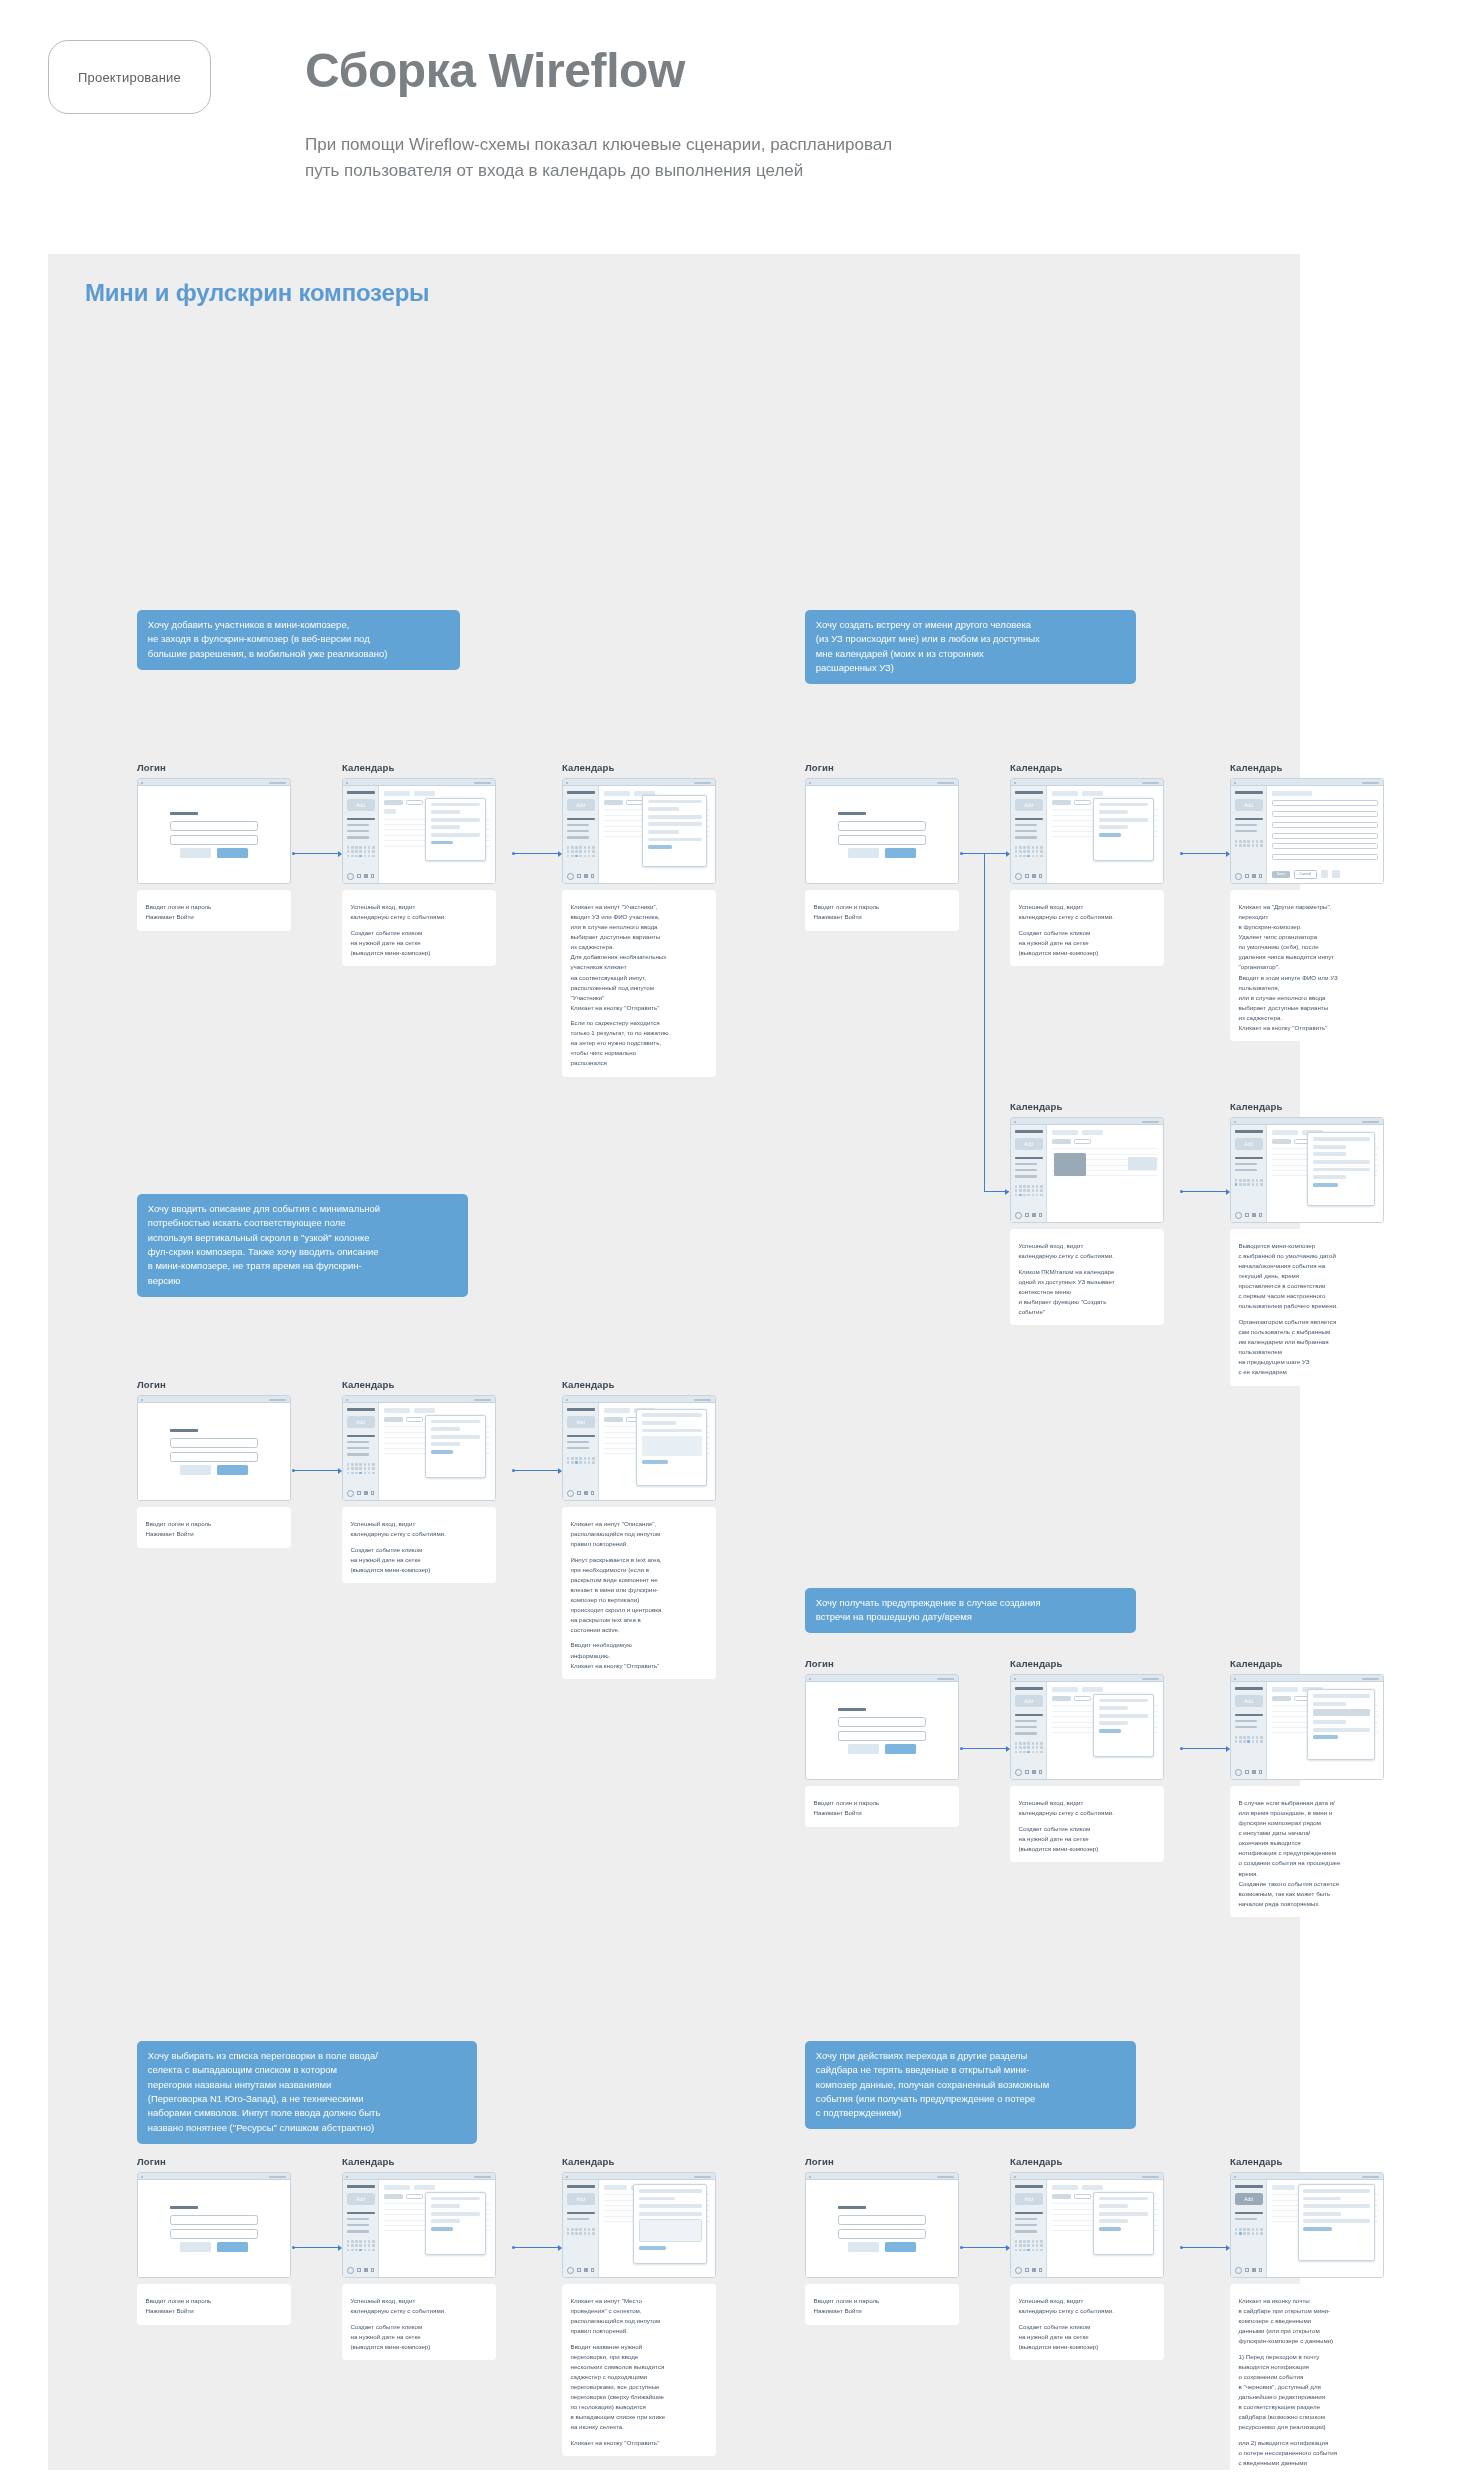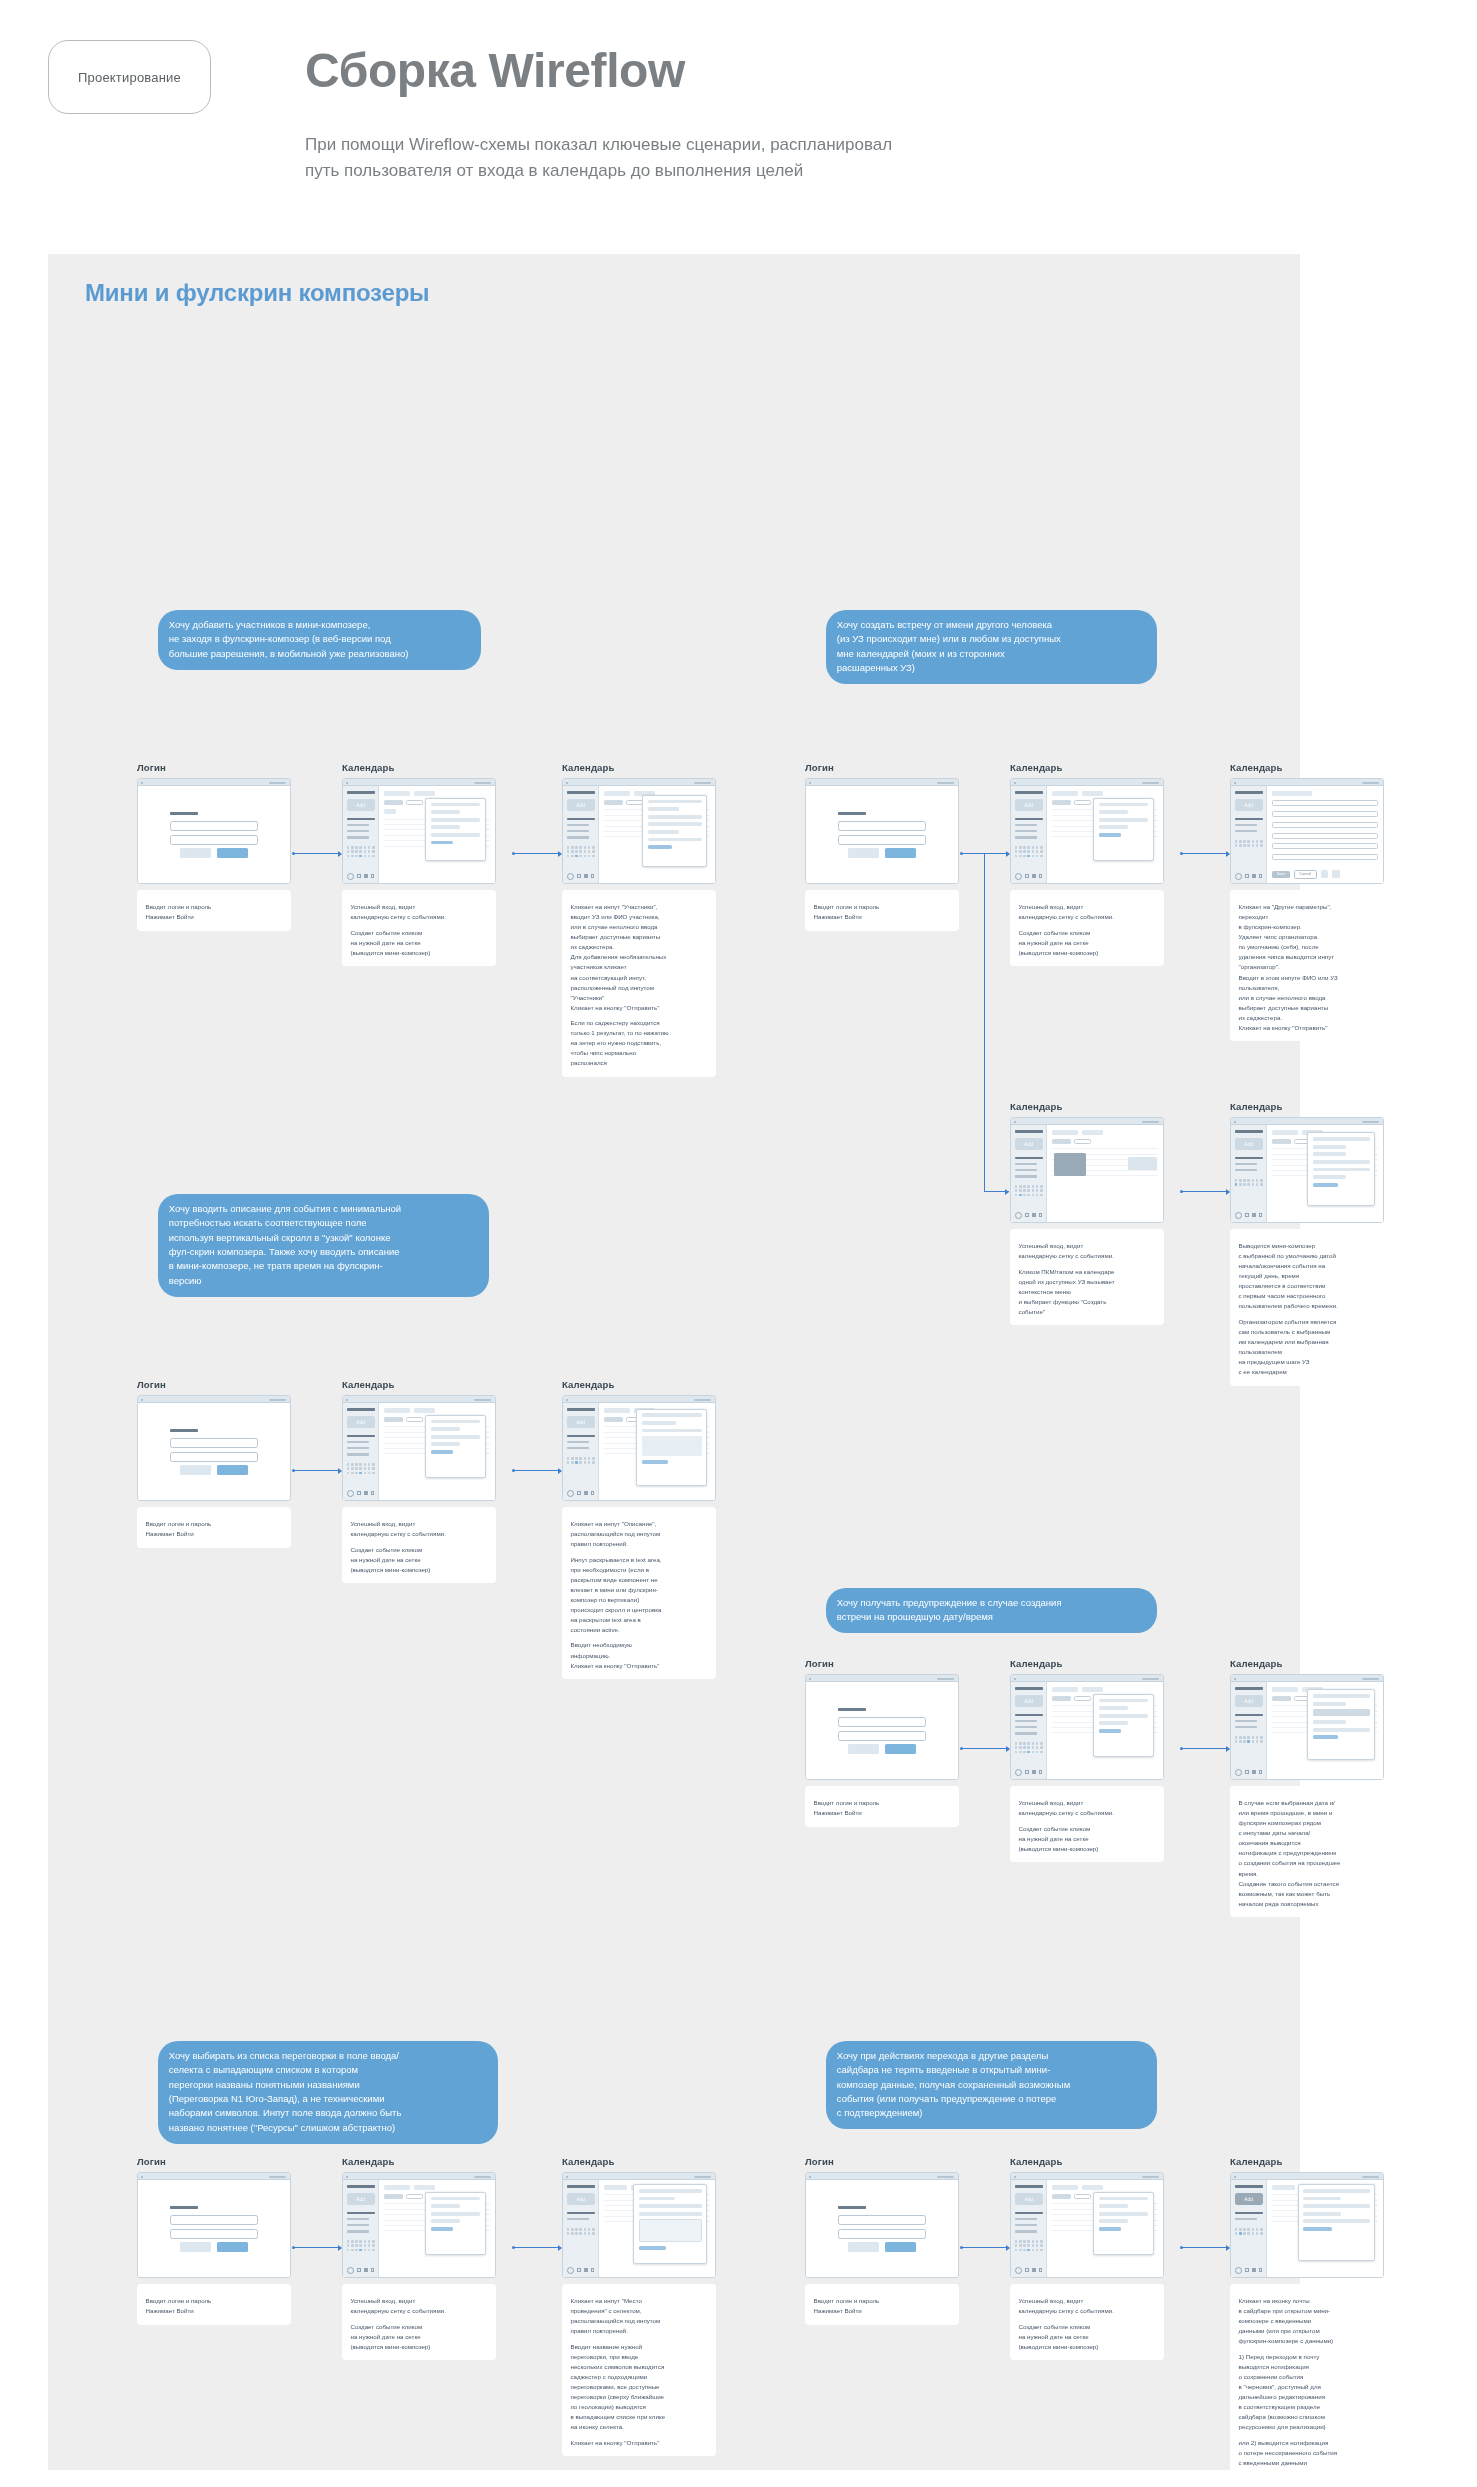--- a/index.html
+++ b/index.html
@@ -68,26 +68,25 @@
     font-size: 24px;
     font-weight: bold;
     color: #5b9bd1;
     letter-spacing: -0.2px;
   }
 
   
   .callout {
     position: absolute;
     background: #61a3d4;
-    border-radius: 20px;
+    border-radius: 5px;
     color: #ffffff;
     font-size: 9.5px;
     line-height: 1.52;
     padding: 7.7px 10.8px 8.5px 10.8px;
-    margin-left: 21px;
   }
   .callout div { white-space: nowrap; }
 
   
   .node { position: absolute; }
   .node-label {
     font-size: 9.6px;
     font-weight: bold;
     color: #3c4a56;
     margin-bottom: 5.4px;
@@ -247,21 +246,21 @@
   </div>
 
   <div class="callout" style="left:757px; top:1334px; width:331px;">
     <div>Хочу получать предупреждение в случае создания</div>
     <div>встречи на прошедшую дату/время</div>
   </div>
 
   <div class="callout" style="left:89px; top:1787px; width:340px;">
     <div>Хочу выбирать из списка переговорки в поле ввода/</div>
     <div>селекта с выпадающим списком в котором</div>
-    <div>перегорки названы понятными названиями</div>
+    <div>перегорки названы инпутами названиями</div>
     <div>(Переговорка N1 Юго-Запад), а не техническими</div>
     <div>наборами символов. Инпут поле ввода должно быть</div>
     <div>названо понятнее ("Ресурсы" слишком абстрактно)</div>
   </div>
 
   <div class="callout" style="left:757px; top:1787px; width:331px;">
     <div>Хочу при действиях перехода в другие разделы</div>
     <div>сайдбара не терять введеные в открытый мини-</div>
     <div>композер данные, получая сохраненный возможным</div>
     <div>события (или получать предупреждение о потере</div>

